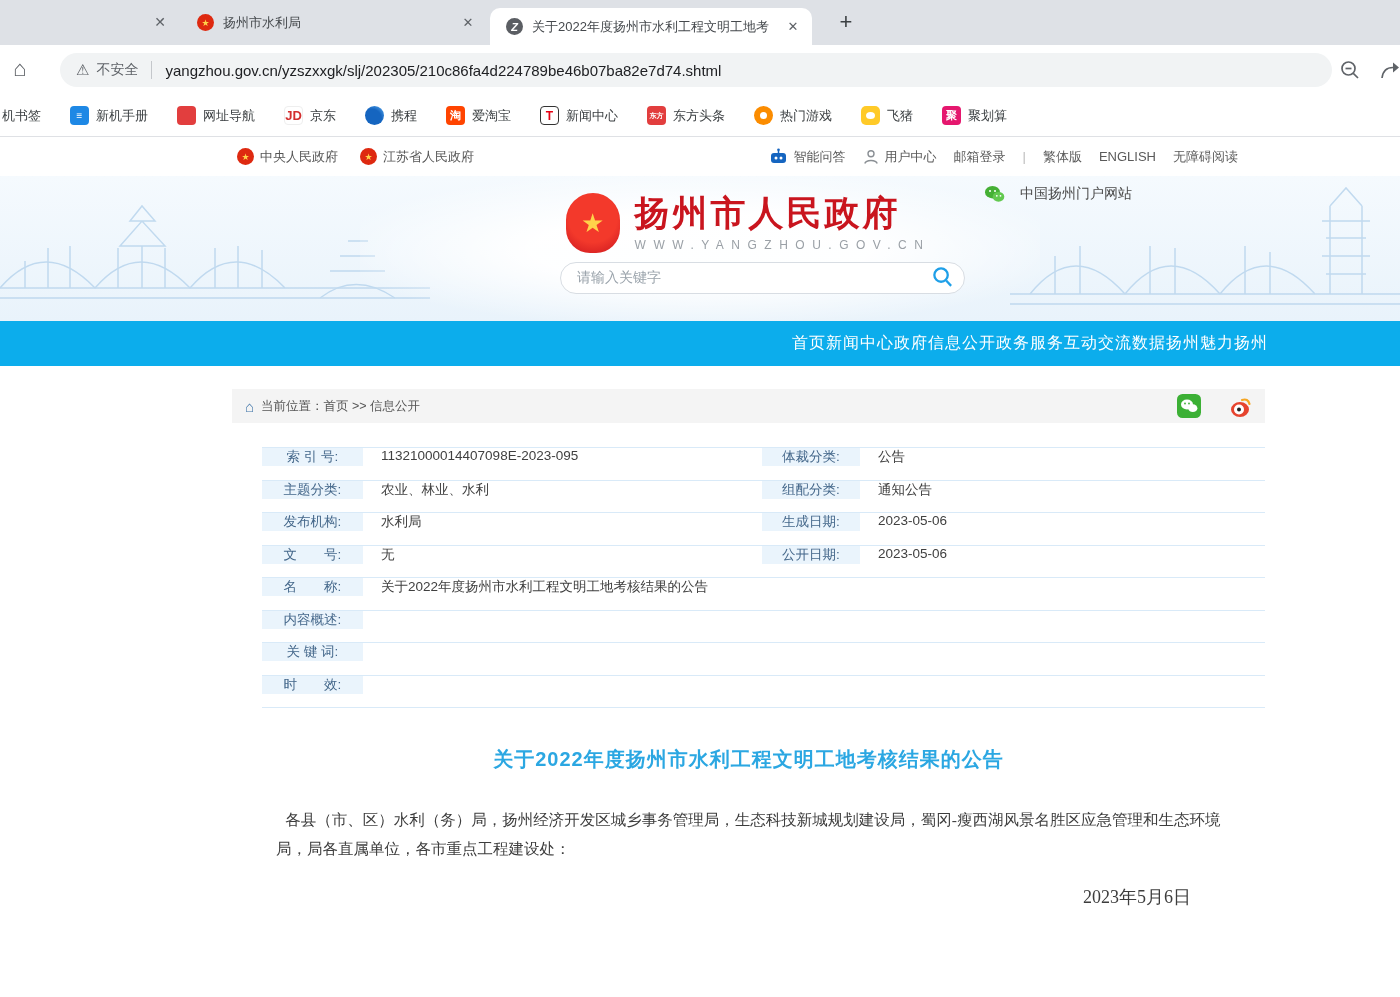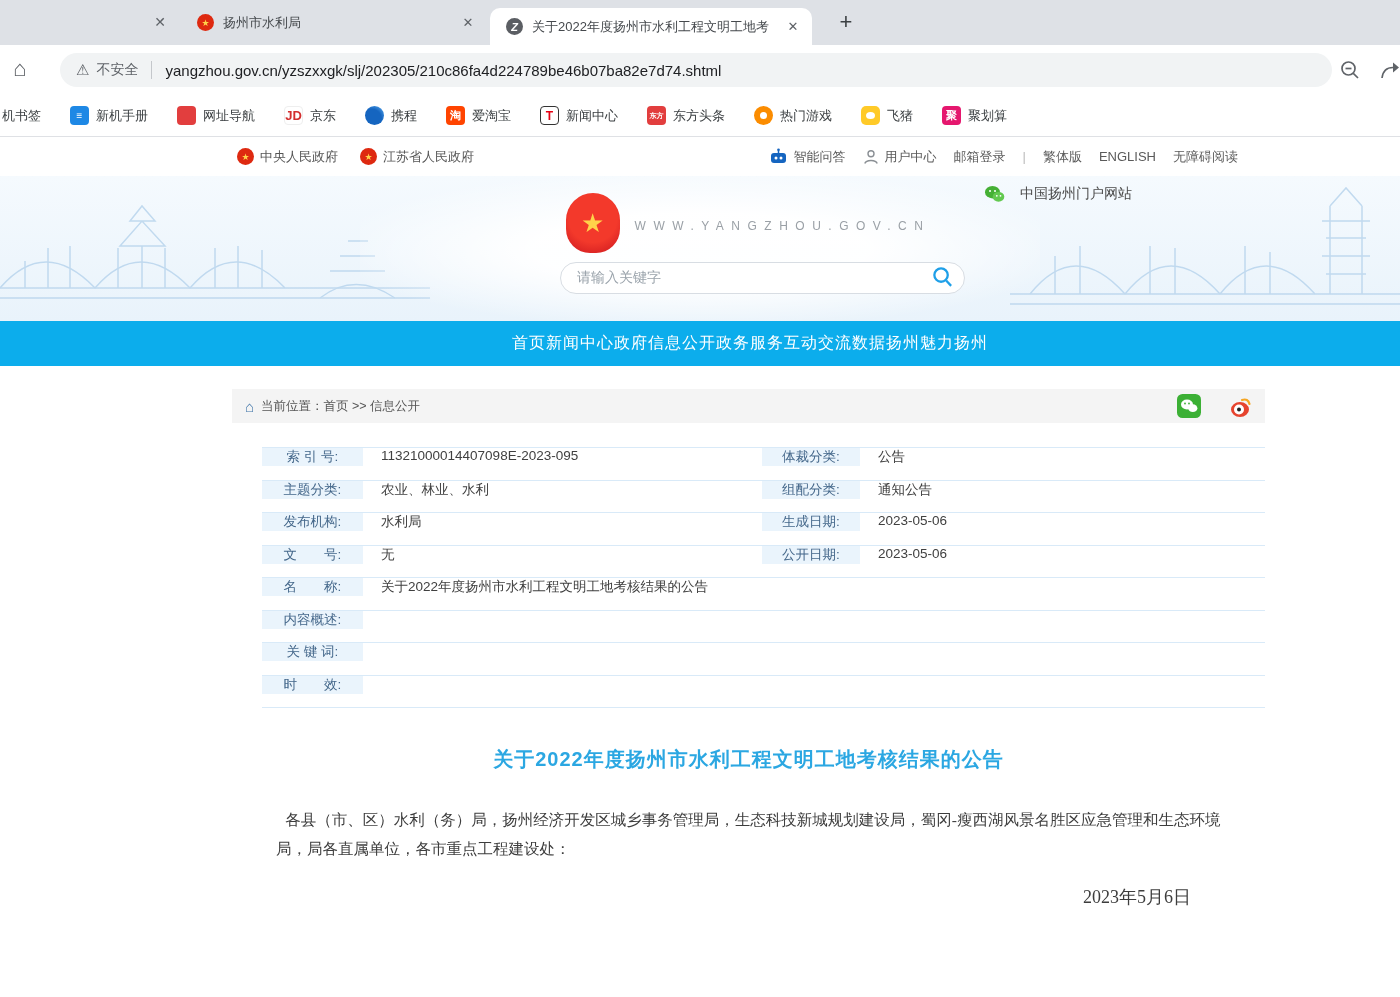--- a/index.html
+++ b/index.html
@@ -64,21 +64,21 @@
   .logo-row{position:absolute;left:0;right:0;top:17px;display:flex;justify-content:center;align-items:center;gap:15px;transform:translateX(48px)}
   .emblem-big{width:54px;height:60px;background:radial-gradient(circle at 50% 42%,#F3392B 55%,#C9151E);border-radius:27px 27px 24px 24px;display:flex;align-items:center;justify-content:center;color:#FFD24A;font-size:26px;flex:none}
   .site-name{color:var(--logo-red);font-size:35px;font-weight:bold;letter-spacing:3px;line-height:1.1}
   .site-url{color:#9aa0a6;font-size:12px;letter-spacing:7.5px;margin-top:5px}
   .portal{position:absolute;right:268px;top:9px;display:flex;gap:15px;align-items:center;font-size:14px;color:#4a4a4a}
   .searchbox{position:absolute;left:560px;top:86px;width:405px;height:32px;background:#fff;border:1px solid #d8dde3;border-radius:16px;display:flex;align-items:center;padding:0 10px 0 16px}
   .searchbox input{flex:1;border:none;outline:none;font-size:14px;color:#333;background:transparent;font-family:Liberation Serif, serif}
   .searchbox input::placeholder{color:#9aa3ab}
 
   .mainnav{height:45px;background:var(--nav-bg)}
-  .mainnav .inner{margin-left:232px;width:1036px;height:100%;display:flex;justify-content:center;align-items:center}
+  .mainnav .inner{margin-left:232px;width:1036px;height:100%;display:flex;justify-content:flex-end;align-items:center}
   .navitem{color:#fff;font-size:16px;letter-spacing:1px;cursor:pointer}
 
   .content{width:1033px;margin-left:232px}
   .breadcrumb{margin-top:23px;height:34px;background:#f4f4f4;display:flex;align-items:center;padding:0 12px 0 13px;font-size:12.5px;color:#555}
   .bc-home{color:#3f74a8;margin-right:7px;font-size:15px;line-height:1}
   .bc-icons{margin-left:auto;display:flex;gap:27px;align-items:center}
   .bc-icons svg{cursor:pointer}
 
   .infotable{margin-top:24px;margin-left:30px;width:1003px;border-top:1px solid var(--table-border);font-size:13.5px}
   .trow{display:flex;height:32.5px;border-bottom:1px solid var(--table-border);align-items:flex-start}
@@ -244,20 +244,21 @@
     <path d="M40 118 L430 118 M40 128 L430 128"></path>
     <path d="M60 118 Q105 62 155 118 M155 118 Q200 62 250 118 M250 118 Q295 62 345 118"></path>
     <path d="M85 118 V80 M110 118 V70 M180 118 V70 M205 118 V72 M275 118 V70 M300 118 V76"></path>
     <path d="M360 118 V30 M392 118 V30 M352 45 h48 M356 62 h40 M352 80 h48 M356 98 h40 M360 30 L376 12 L392 30"></path>
   </svg>
   <div class="headglow"></div>
 
   <div class="logo-row">
     <div class="emblem-big">★</div>
     <div>
+      <div class="site-name">扬州市人民政府</div>
       <div class="site-url">WWW.YANGZHOU.GOV.CN</div>
     </div>
   </div>
 
   <div class="portal">
     <svg width="21" height="18" viewBox="0 0 21 18">
       <ellipse cx="8.5" cy="7.2" rx="7.5" ry="6.2" fill="#45B035"></ellipse>
       <ellipse cx="14.5" cy="11.8" rx="5.8" ry="4.9" fill="#62C94F"></ellipse>
       <circle cx="6" cy="6" r="1" fill="#fff"></circle>
         <circle cx="11" cy="6" r="1" fill="#fff"></circle>

